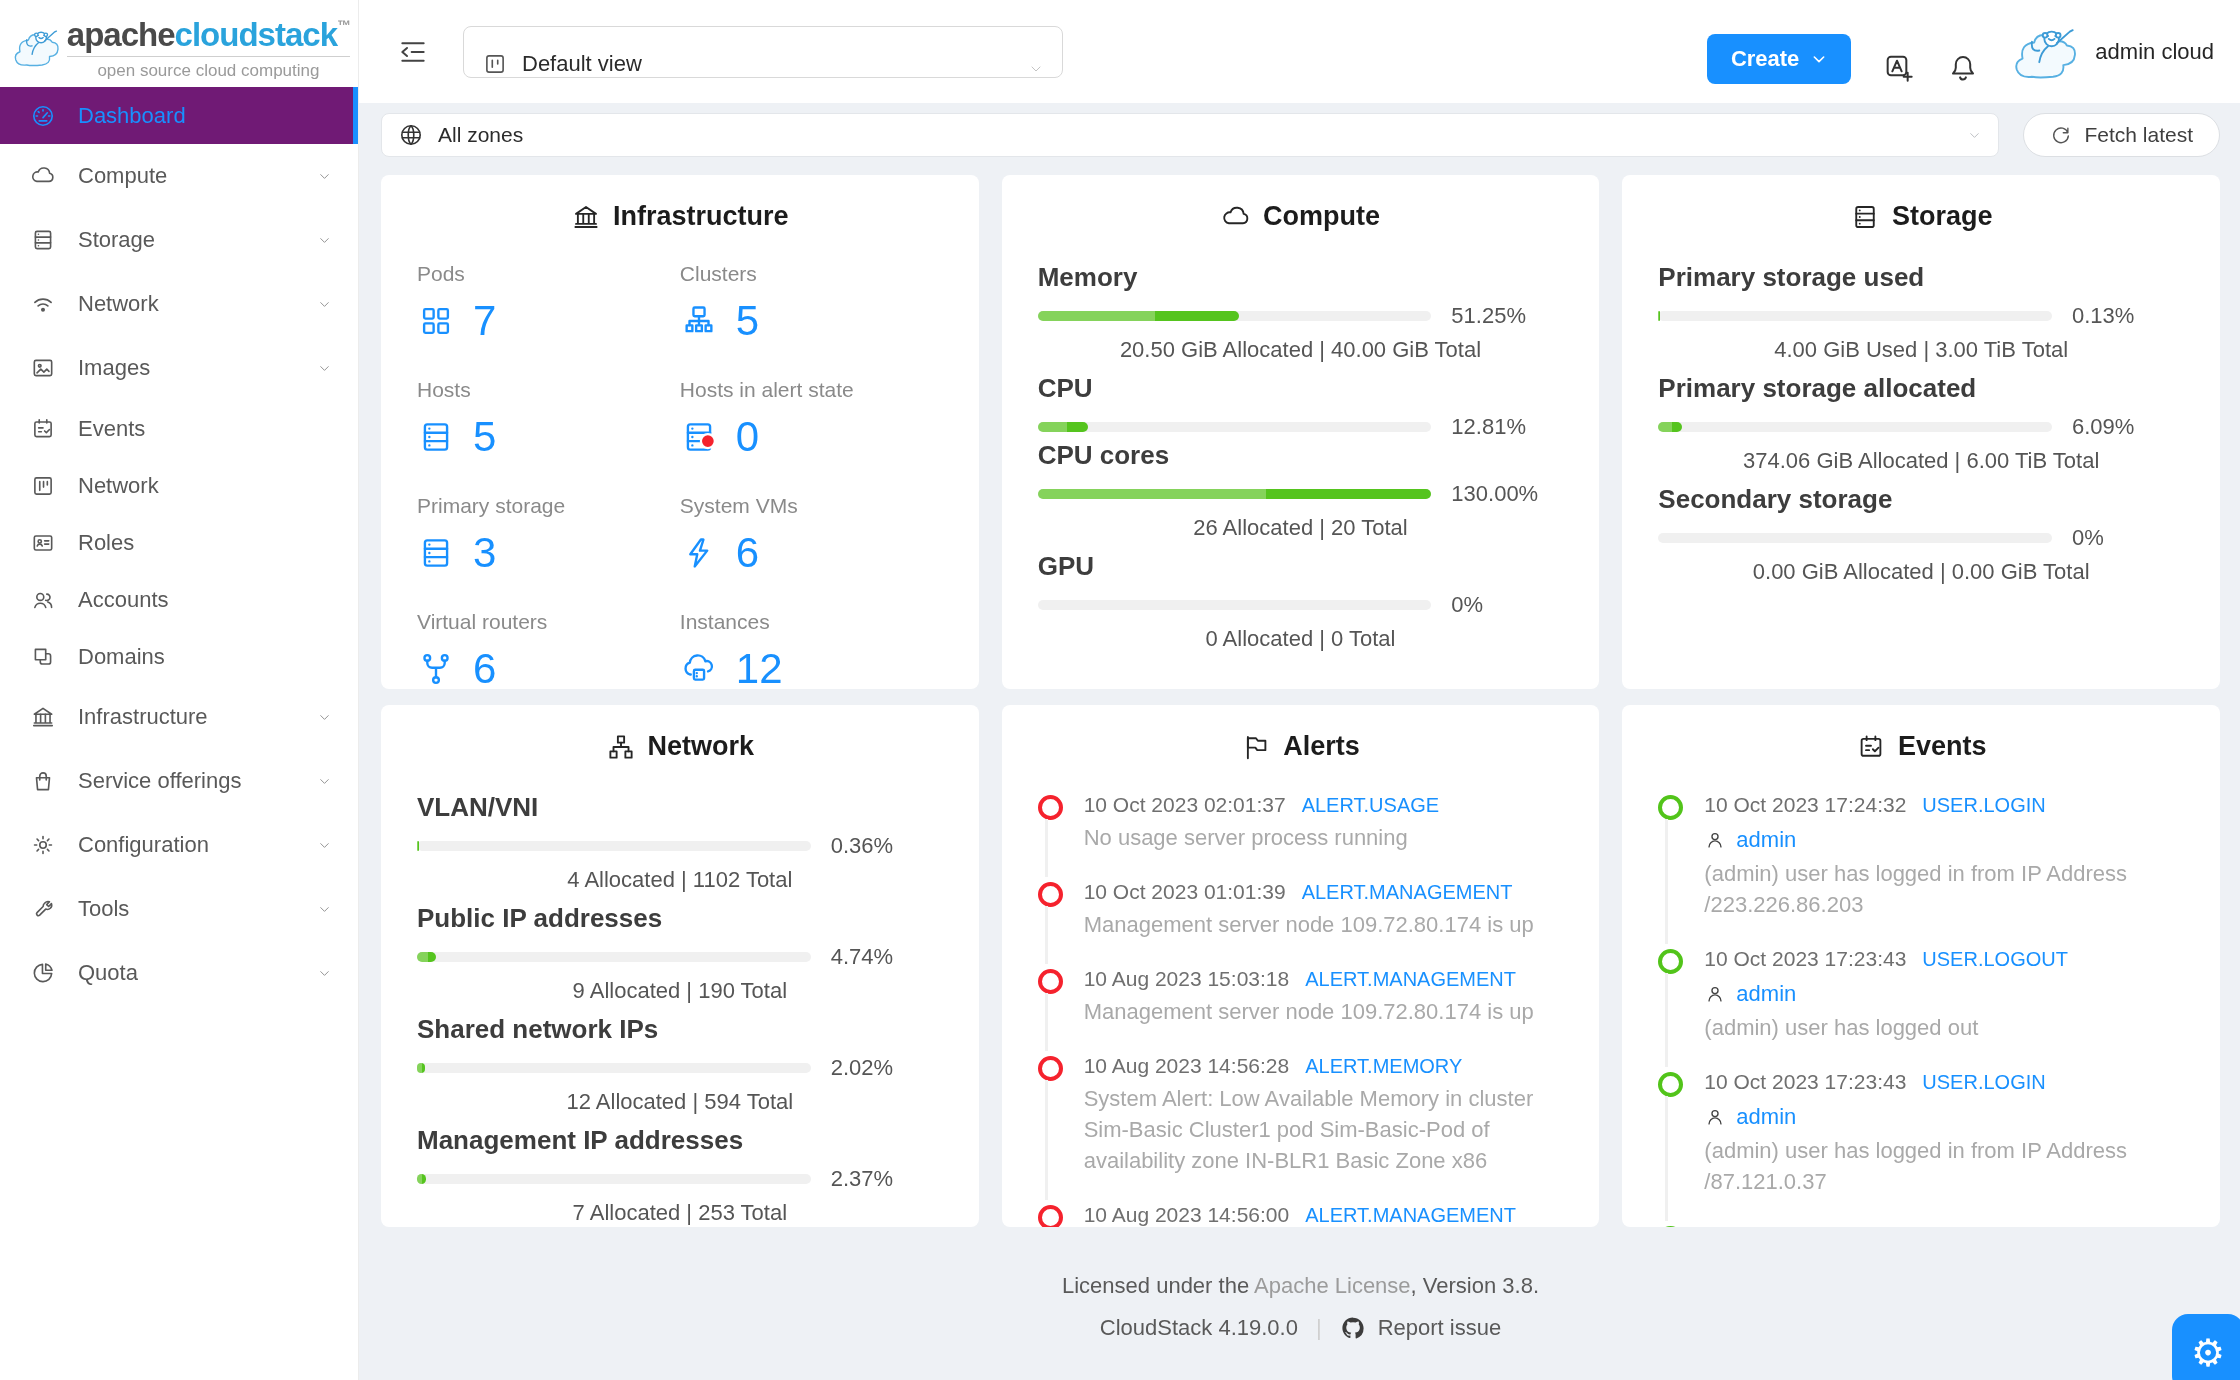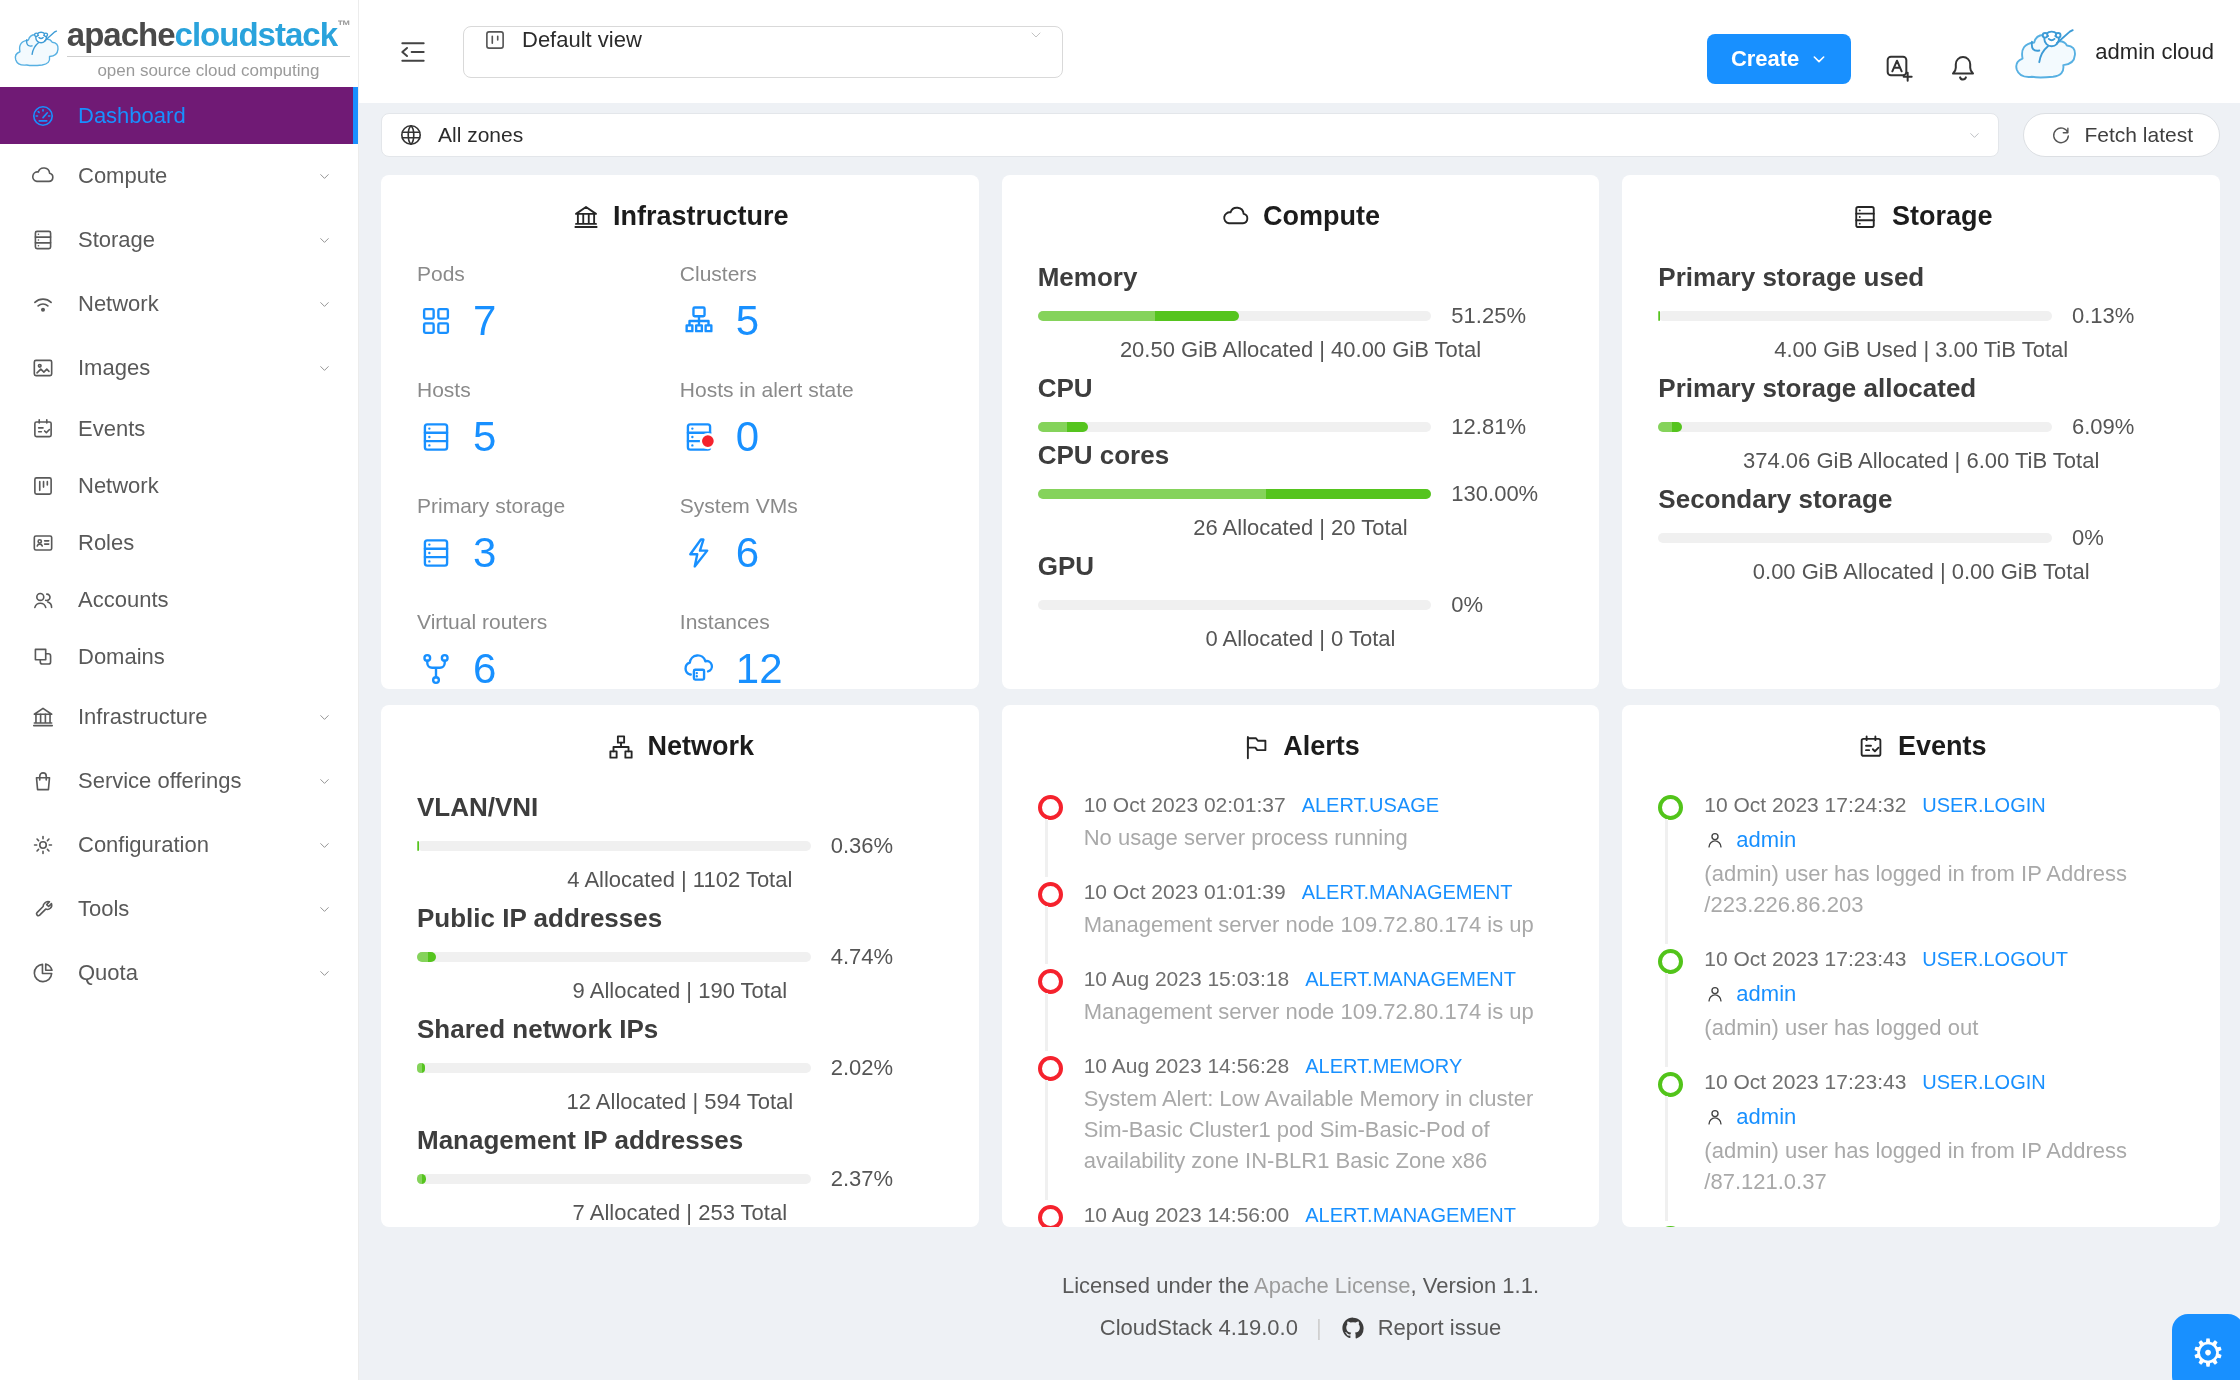--- a/index.html
+++ b/index.html
@@ -19,21 +19,21 @@
   .nav-item{display:flex;align-items:center;height:57px;padding:0 26px 0 30px;gap:22px;font-size:22px;color:#595959;cursor:pointer}
   .nav-item.sub{height:64px}
   .nav-item svg{width:26px;height:26px;flex-shrink:0}
   .nav-item .chev{margin-left:auto;width:15px;height:15px;color:#8c8c8c}
   .nav-item.active{background:#701a75;color:#1890ff;box-shadow:inset -5px 0 0 #1890ff}
 
   
   .main{flex:1;display:flex;flex-direction:column;min-width:0}
   .header{height:103px;background:#fff;display:flex;align-items:center;padding:0 26px 0 38px;gap:34px;flex-shrink:0}
   .fold{color:#434343;width:32px;height:32px;cursor:pointer}
-  .view-select{width:600px;height:52px;border:1px solid #d9d9d9;border-radius:8px;display:flex;align-items:flex-start;gap:14px;padding:0 18px;font-size:22px;color:#2b2b2b;background:#fff;cursor:pointer}
+  .view-select{width:600px;height:52px;border:1px solid #d9d9d9;border-radius:8px;display:flex;align-items:flex-end;gap:14px;padding:0 18px;font-size:22px;color:#2b2b2b;background:#fff;cursor:pointer}
   .view-select .vicon{width:26px;height:26px;color:#555}
   .view-select .chev{margin-left:auto;width:16px;height:16px;color:#c3c3c3}
   .header-right{margin-left:auto;display:flex;align-items:flex-end;gap:32px}
   .create-btn{height:50px;padding:0 24px;border-radius:8px;background:#1890ff;color:#fff;font-size:22px;font-weight:600;display:flex;align-items:center;gap:12px;border:none;cursor:pointer}
   .create-btn svg{width:16px;height:16px}
   .hicon{width:32px;height:32px;color:#333;cursor:pointer}
   .user-chip{display:flex;align-items:center;gap:10px;cursor:pointer}
   .user-name{font-size:22px;color:#262626;white-space:nowrap}
 
   .content{flex:1;padding:10px 20px 0 22px;overflow:hidden}
@@ -657,21 +657,21 @@
                   <span class="tl-tag">USER.LOGOUT</span>
                 </div>
             </div>
           </div>
         </section>
       </div>
 
       <div class="footer">
         <div class="f1">
           <span>Licensed under the</span>
-          <span class="f-link">Apache License</span><span>, Version 1.1.</span>
+          <span class="f-link">Apache License</span><span>, Version 3.8.</span>
         </div>
         <div class="f2">
           <span>CloudStack 4.19.0.0</span>
           <span class="f-div">|</span>
           <svg class="gh" viewBox="0 0 24 24">
               <path d="M12 2.2c-5.4 0-9.8 4.4-9.8 9.8 0 4.3 2.8 8 6.7 9.3.5.1.7-.2.7-.5v-1.8c-2.7.6-3.3-1.1-3.3-1.1-.4-1.1-1.1-1.4-1.1-1.4-.9-.6.1-.6.1-.6 1 .1 1.5 1 1.5 1 .9 1.5 2.4 1.1 3 .8.1-.7.3-1.1.6-1.3-2.2-.3-4.6-1.1-4.6-5 0-1.1.4-2 1-2.7-.1-.3-.4-1.3.1-2.7 0 0 .8-.3 2.7 1a9.3 9.3 0 0 1 4.9 0c1.9-1.3 2.7-1 2.7-1 .5 1.4.2 2.4.1 2.7.6.7 1 1.6 1 2.7 0 3.9-2.4 4.7-4.6 5 .4.3.7.9.7 1.9v2.8c0 .3.2.6.7.5a9.8 9.8 0 0 0 6.7-9.3c0-5.4-4.4-9.8-9.8-9.8z"></path>
             </svg>
           <span class="f-report">Report issue</span>
         </div>
       </div>

